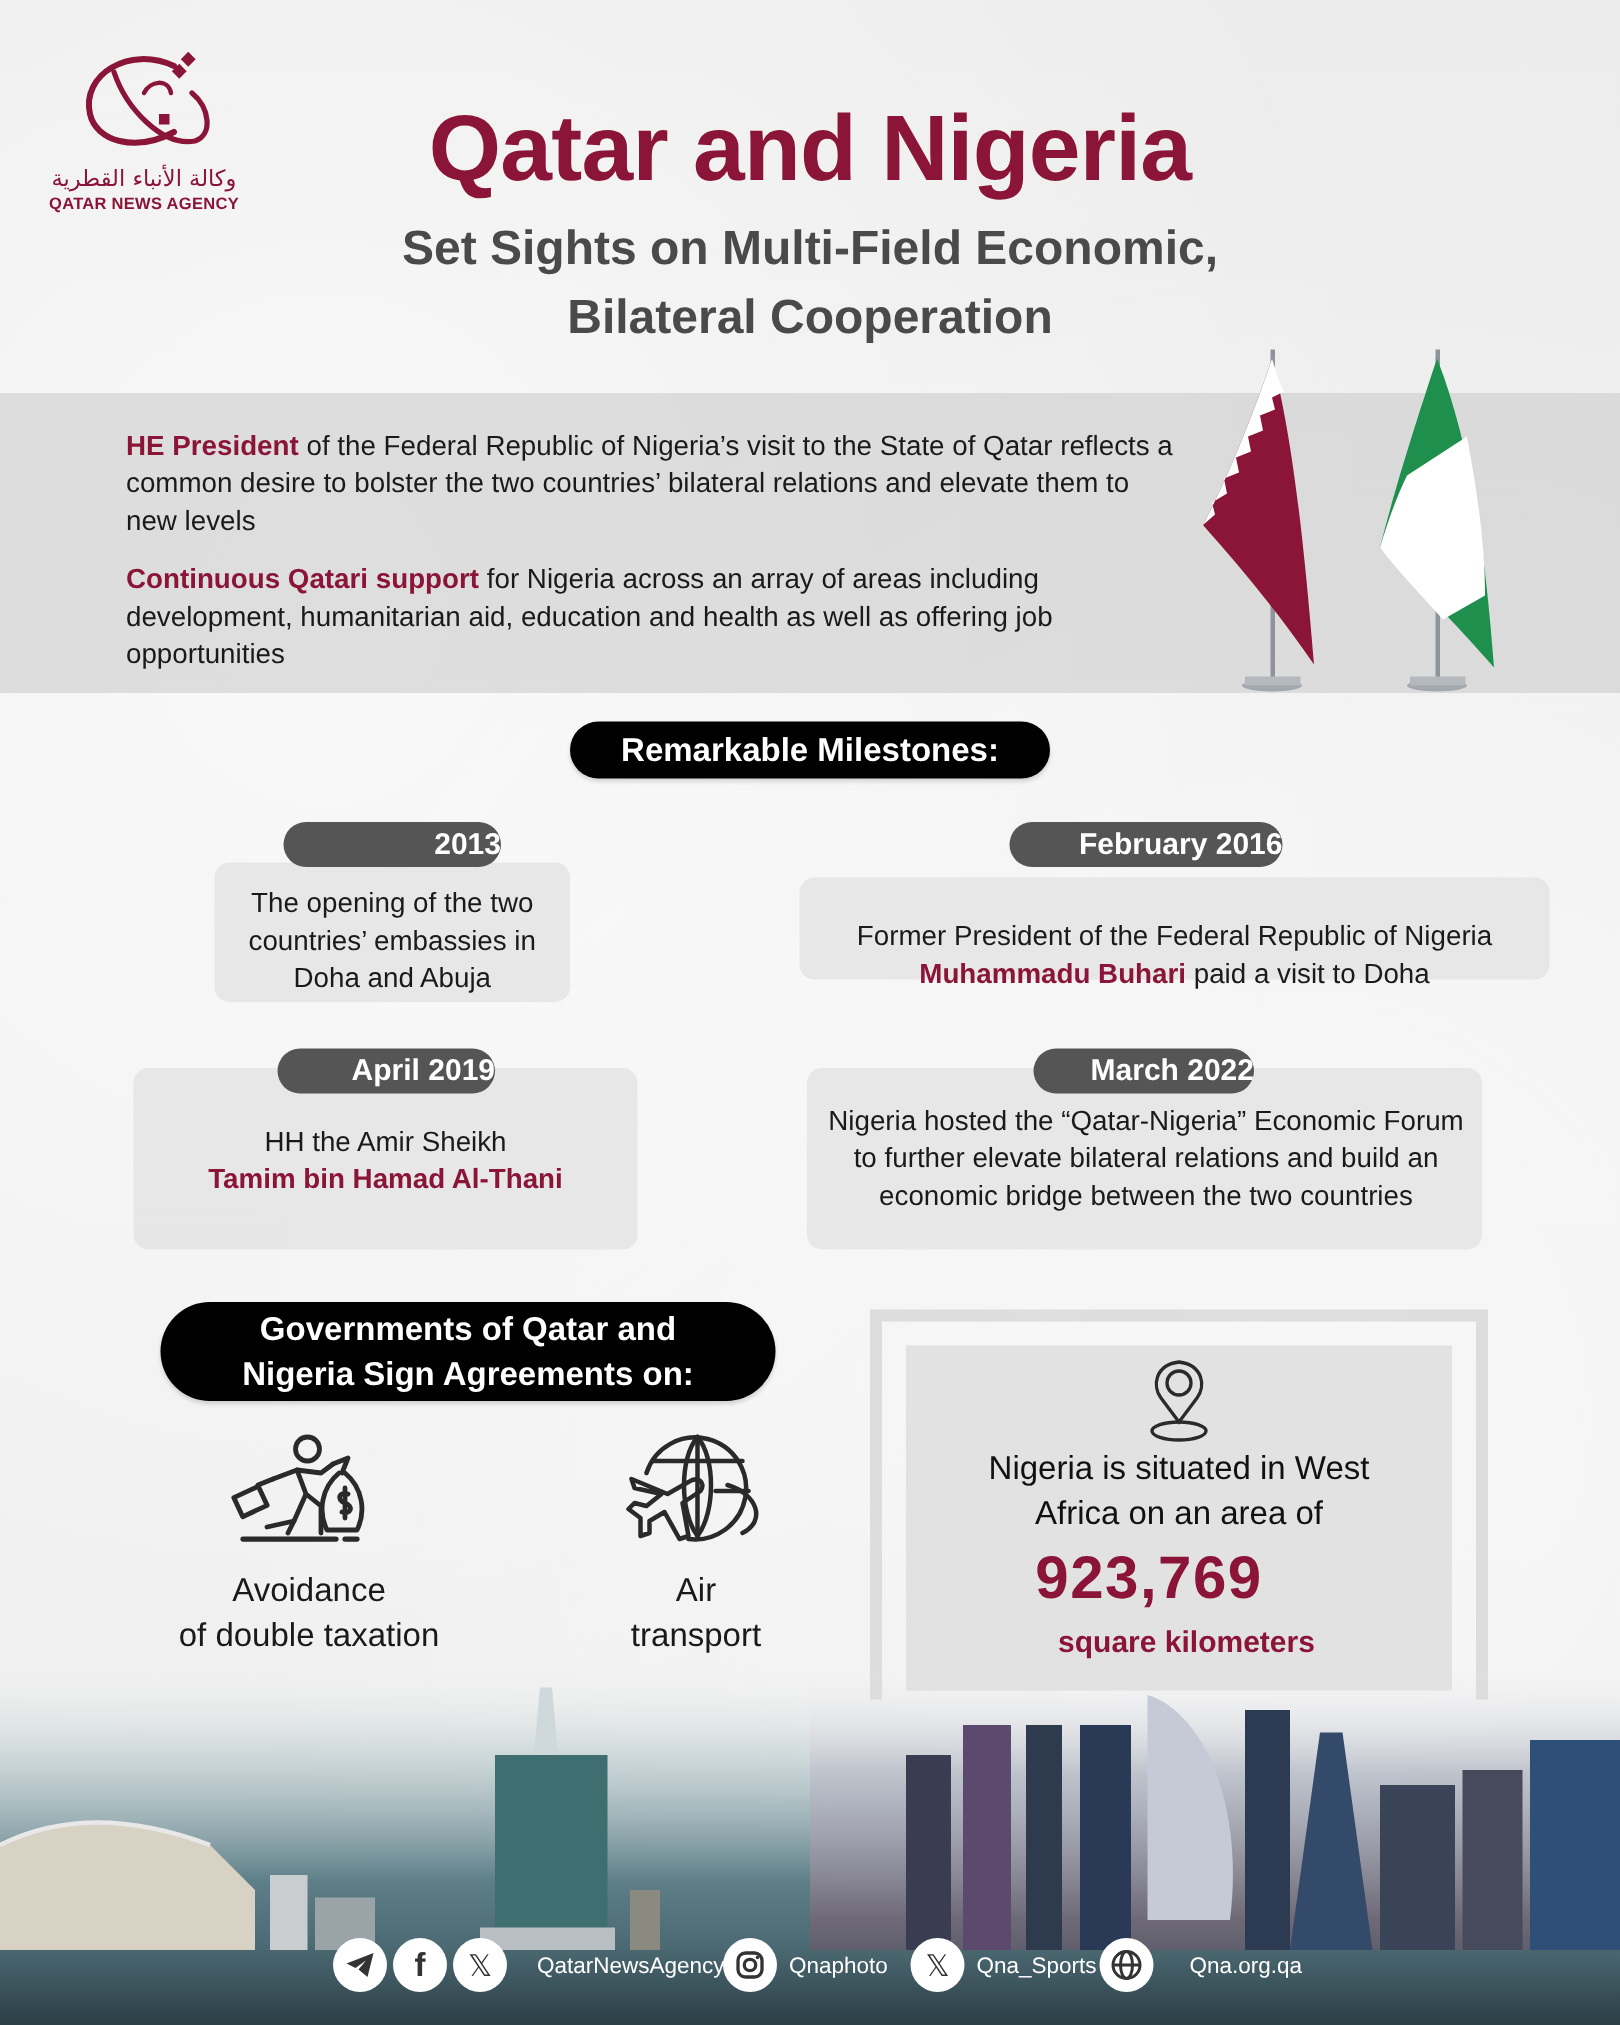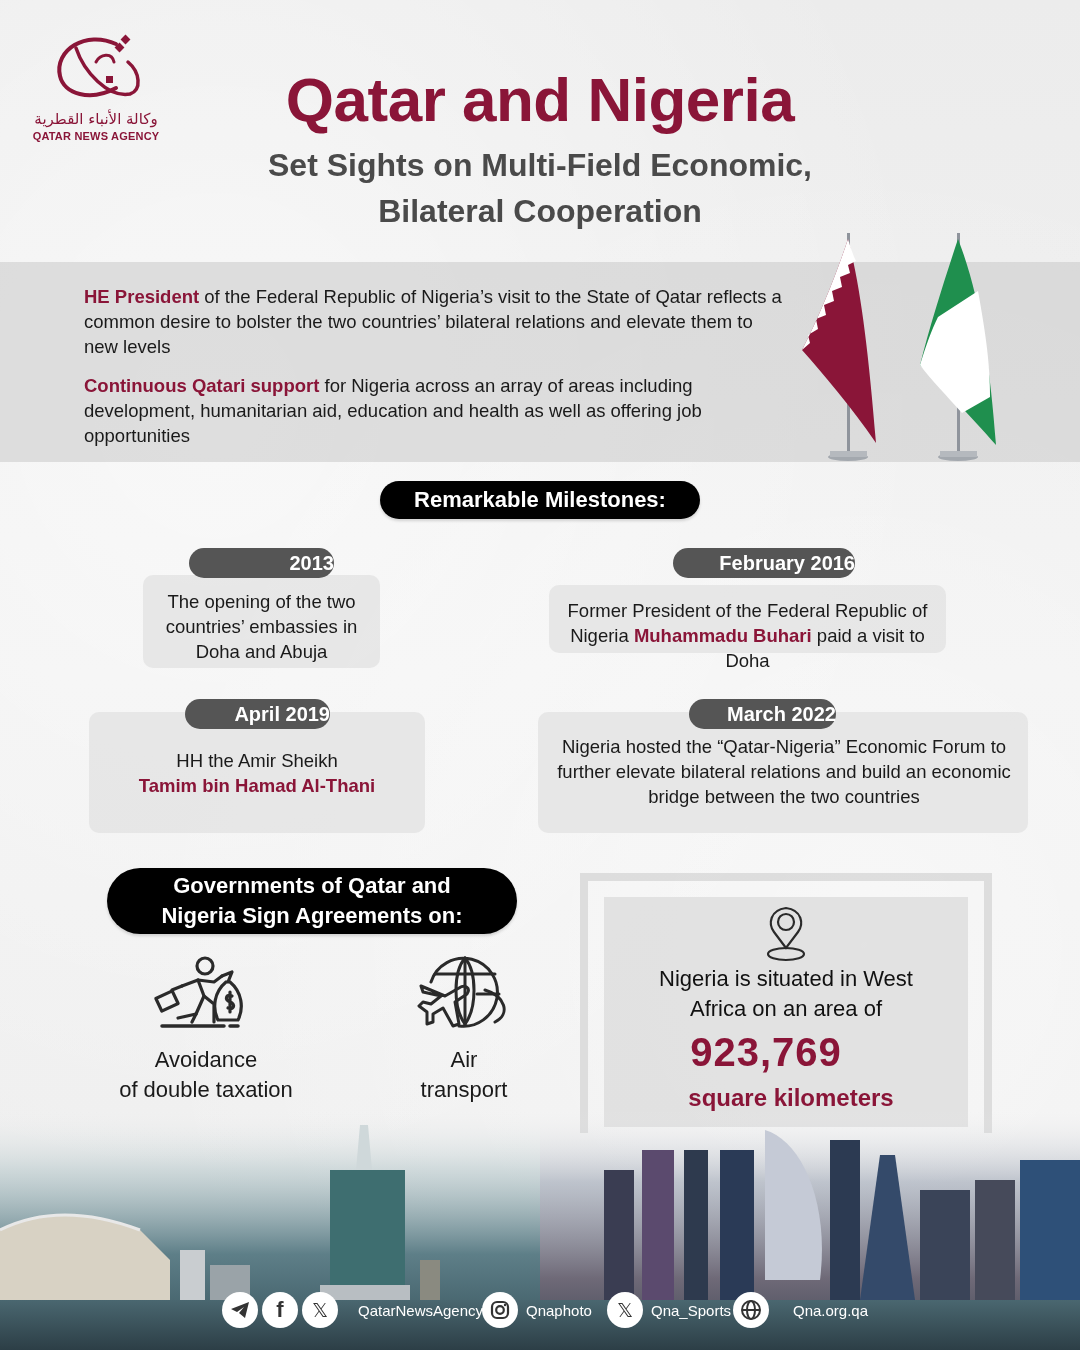--- a/index.html
+++ b/index.html
@@ -44,21 +44,21 @@
 
   .agree-pill { left: 107px; top: 868px; width: 410px; height: 66px; border-radius: 33px; font-size: 22px; line-height: 30px; padding-top: 3px; }
 
   .agree-item { font-family: "Liberation Sans", sans-serif; font-size: 22px; line-height: 30px; text-align: center; color: #1a1a1a; }
 
   
   .frame-outer { left: 580px; top: 873px; width: 412px; height: 260px; border: 8px solid rgba(215,215,215,0.8); border-bottom: none; }
   .frame-inner { left: 604px; top: 897px; width: 364px; height: 230px; background: rgba(210,210,210,0.55); }
   .area-text { left: 604px; top: 964px; width: 364px; text-align: center; font-family: "Liberation Sans", sans-serif; font-size: 22px; line-height: 30px; color: #111; }
   .area-num { left: 604px; top: 1030px; width: 324px; text-align: center; font-family: "Liberation Sans", sans-serif; font-weight: bold; font-size: 40px; color: #8a1538; letter-spacing: 1px; }
-  .area-unit { left: 604px; top: 1084px; width: 374px; text-align: center; font-family: "Liberation Sans", sans-serif; font-weight: bold; font-size: 24px; color: #8a1538; }
+  .area-unit { left: 604px; top: 1084px; width: 374px; text-align: center; font-family: "Liberation Sans", sans-serif; font-weight: bold; font-size: 20px; color: #8a1538; }
 
   
   .skyline { left: 0; top: 1110px; width: 1080px; height: 240px; overflow: hidden; }
 
   
   .social { top: 1292px; height: 36px; display: flex; align-items: center; gap: 4px; font-family: "Liberation Sans", sans-serif; font-size: 15px; color: #fff; }
   .circ { width: 36px; height: 36px; border-radius: 50%; background: #fff; display: flex; align-items: center; justify-content: center; }
 </style>
 </head>
 <body>
@@ -107,32 +107,32 @@
   </g>
 </svg>
 
 <div class="abs pill-maroon milestones-pill">Remarkable Milestones:</div>
 
 <div class="abs card" style="left:143px; top:575px; width:237px; height:93px; padding-top:14px;">
   <div style="padding: 0 10px;">The opening of the two countries’ embassies in Doha and Abuja</div>
 </div>
 <div class="abs pill-grey" style="left:189px; top:548px; width:145px;">2013</div>
 
-<div class="abs card" style="left:549px; top:585px; width:397px; height:68px; padding-top:13px;">
+<div class="abs card" style="left:533px; top:585px; width:500px; height:68px; padding-top:26px;">
   <div><span>Former President of the Federal Republic of Nigeria </span><b>Muhammadu Buhari</b><span> paid a visit to Doha</span></div>
 </div>
 <div class="abs pill-grey" style="left:673px; top:548px; width:182px;">February 2016</div>
 
 <div class="abs card" style="left:89px; top:712px; width:336px; height:121px; padding-top:36px;">
   <div>HH the Amir Sheikh</div>
   <div><b>Tamim bin Hamad Al-Thani</b></div>
 </div>
 <div class="abs pill-grey" style="left:185px; top:699px; width:145px;">April 2019</div>
 
-<div class="abs card" style="left:538px; top:712px; width:490px; height:121px; padding-top:22px; padding-left:14px; padding-right:12px;">
+<div class="abs card" style="left:538px; top:712px; width:450px; height:121px; padding-top:22px; padding-left:14px; padding-right:12px;">
   <div>Nigeria hosted the “Qatar-Nigeria” Economic Forum to further elevate bilateral relations and build an economic bridge between the two countries</div>
 </div>
 <div class="abs pill-grey" style="left:689px; top:699px; width:147px;">March 2022</div>
 
 <div class="abs pill-maroon agree-pill">
   <div>Governments of Qatar and</div>
   <div>Nigeria Sign Agreements on:</div>
 </div>
 
 <svg class="abs" style="left:152px; top:952px;" width="94" height="82" viewBox="0 0 94 82">

